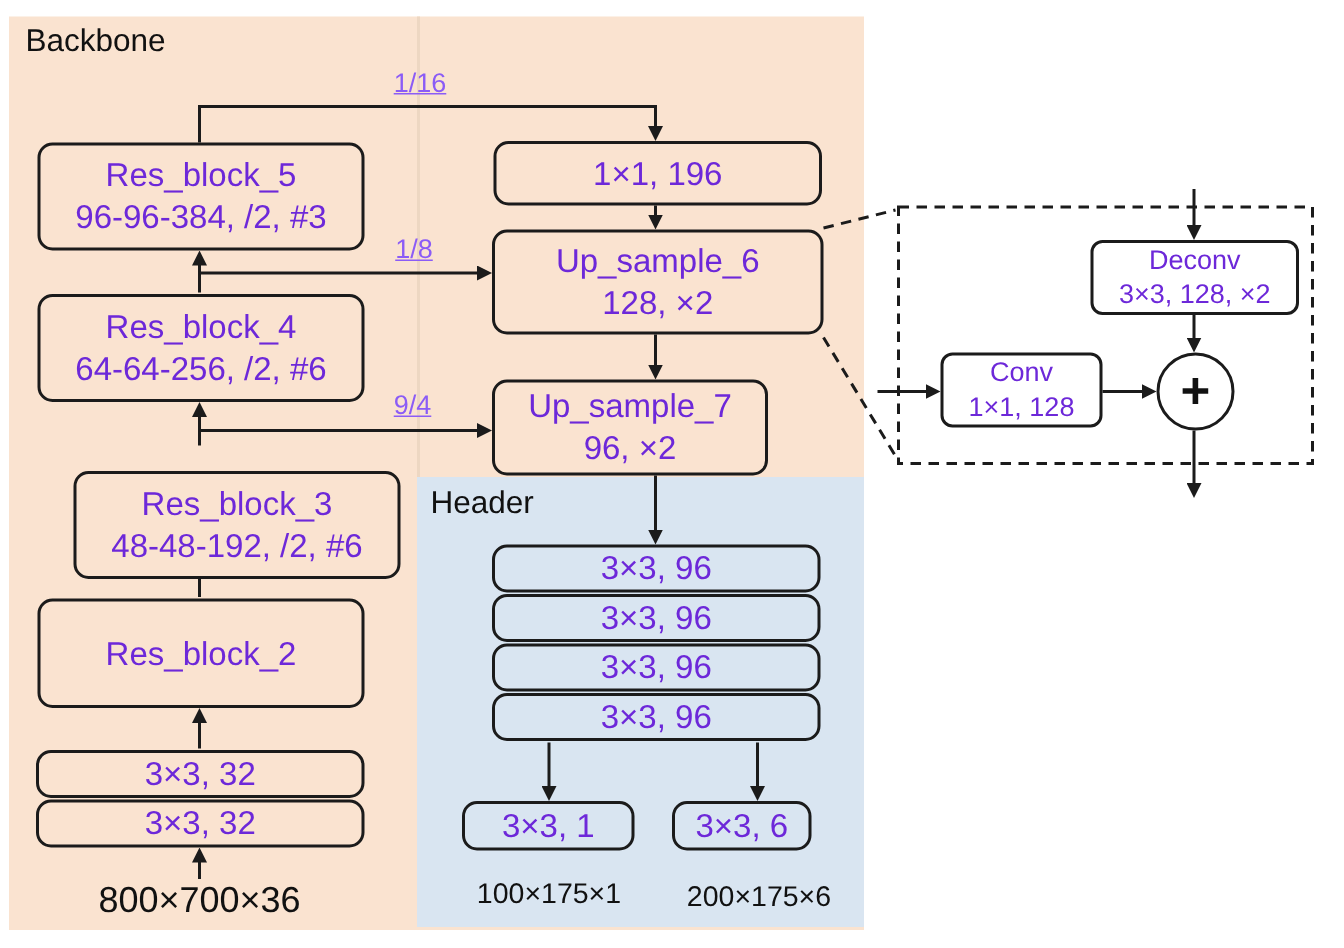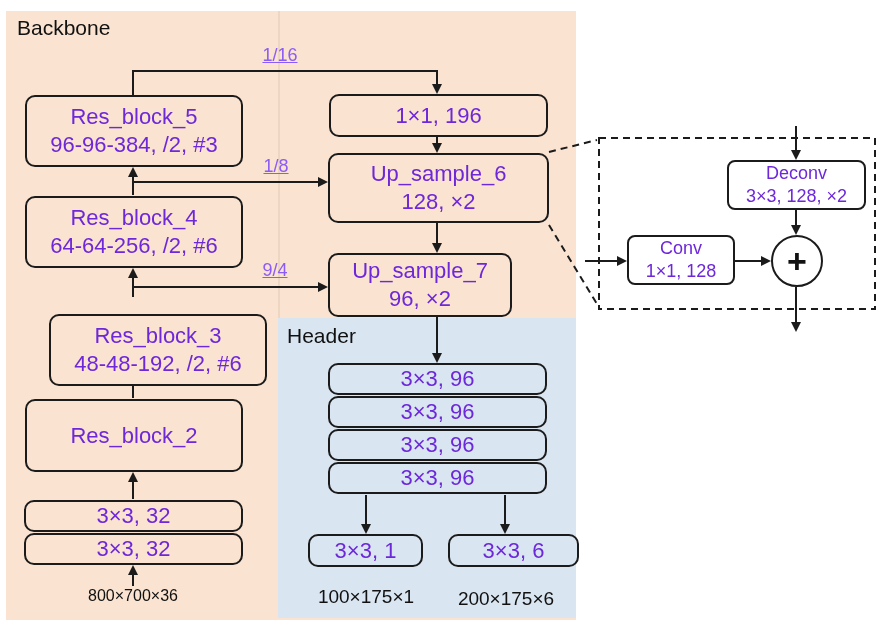--- a/index.html
+++ b/index.html
@@ -17,21 +17,21 @@
     border:2px solid #1b1b1b;border-radius:10px;
     display:flex;flex-direction:column;align-items:center;justify-content:center;
     text-align:center;font-size:22px;line-height:28px;color:#6d28d9;
   }
   .box.peach{background:#FAE3D0;}
   .box.blue{background:#D9E5F1;}
   .box.white{background:#ffffff;}
   .box.detail{font-size:18px;line-height:23px;border-radius:8px;}
   .section-title{position:absolute;z-index:3;font-size:21px;color:#111;}
   .scale-label{position:absolute;z-index:3;font-size:18px;text-align:center;color:#8b5cf6;text-decoration:underline;}
-  .shape-label{position:absolute;z-index:3;font-size:16px;text-align:center;color:#111;}
+  .shape-label{position:absolute;z-index:3;font-size:24px;text-align:center;color:#111;}
   .plus-circle{
     position:absolute;z-index:3;box-sizing:border-box;background:#ffffff;
     border:2.5px solid #1b1b1b;border-radius:50%;
     display:flex;align-items:center;justify-content:center;
     font-size:34px;font-weight:bold;line-height:1;color:#111;
   }
 </style>
 </head>
 <body>
 
@@ -134,21 +134,21 @@
   <div class="box blue" style="left:328px;top:429px;width:219px;height:32px;">
     <div>3×3, 96</div>
   </div>
   <div class="box blue" style="left:328px;top:462px;width:219px;height:32px;">
     <div>3×3, 96</div>
   </div>
 
   <div class="box blue" style="left:308px;top:534px;width:115px;height:33px;">
     <div>3×3, 1</div>
   </div>
-  <div class="box blue" style="left:448px;top:534px;width:131px;height:33px;">
+  <div class="box blue" style="left:448px;top:534px;width:93px;height:33px;">
     <div>3×3, 6</div>
   </div>
   <div class="shape-label" style="left:296px;top:586px;width:140px;font-size:19px;">100×175×1</div>
   <div class="shape-label" style="left:436px;top:588px;width:140px;font-size:19px;">200×175×6</div>
 
   <div class="box white detail" style="left:727px;top:160px;width:139px;height:50px;">
     <div>Deconv</div>
     <div>3×3, 128, ×2</div>
   </div>
   <div class="box white detail" style="left:627px;top:235px;width:108px;height:50px;">

